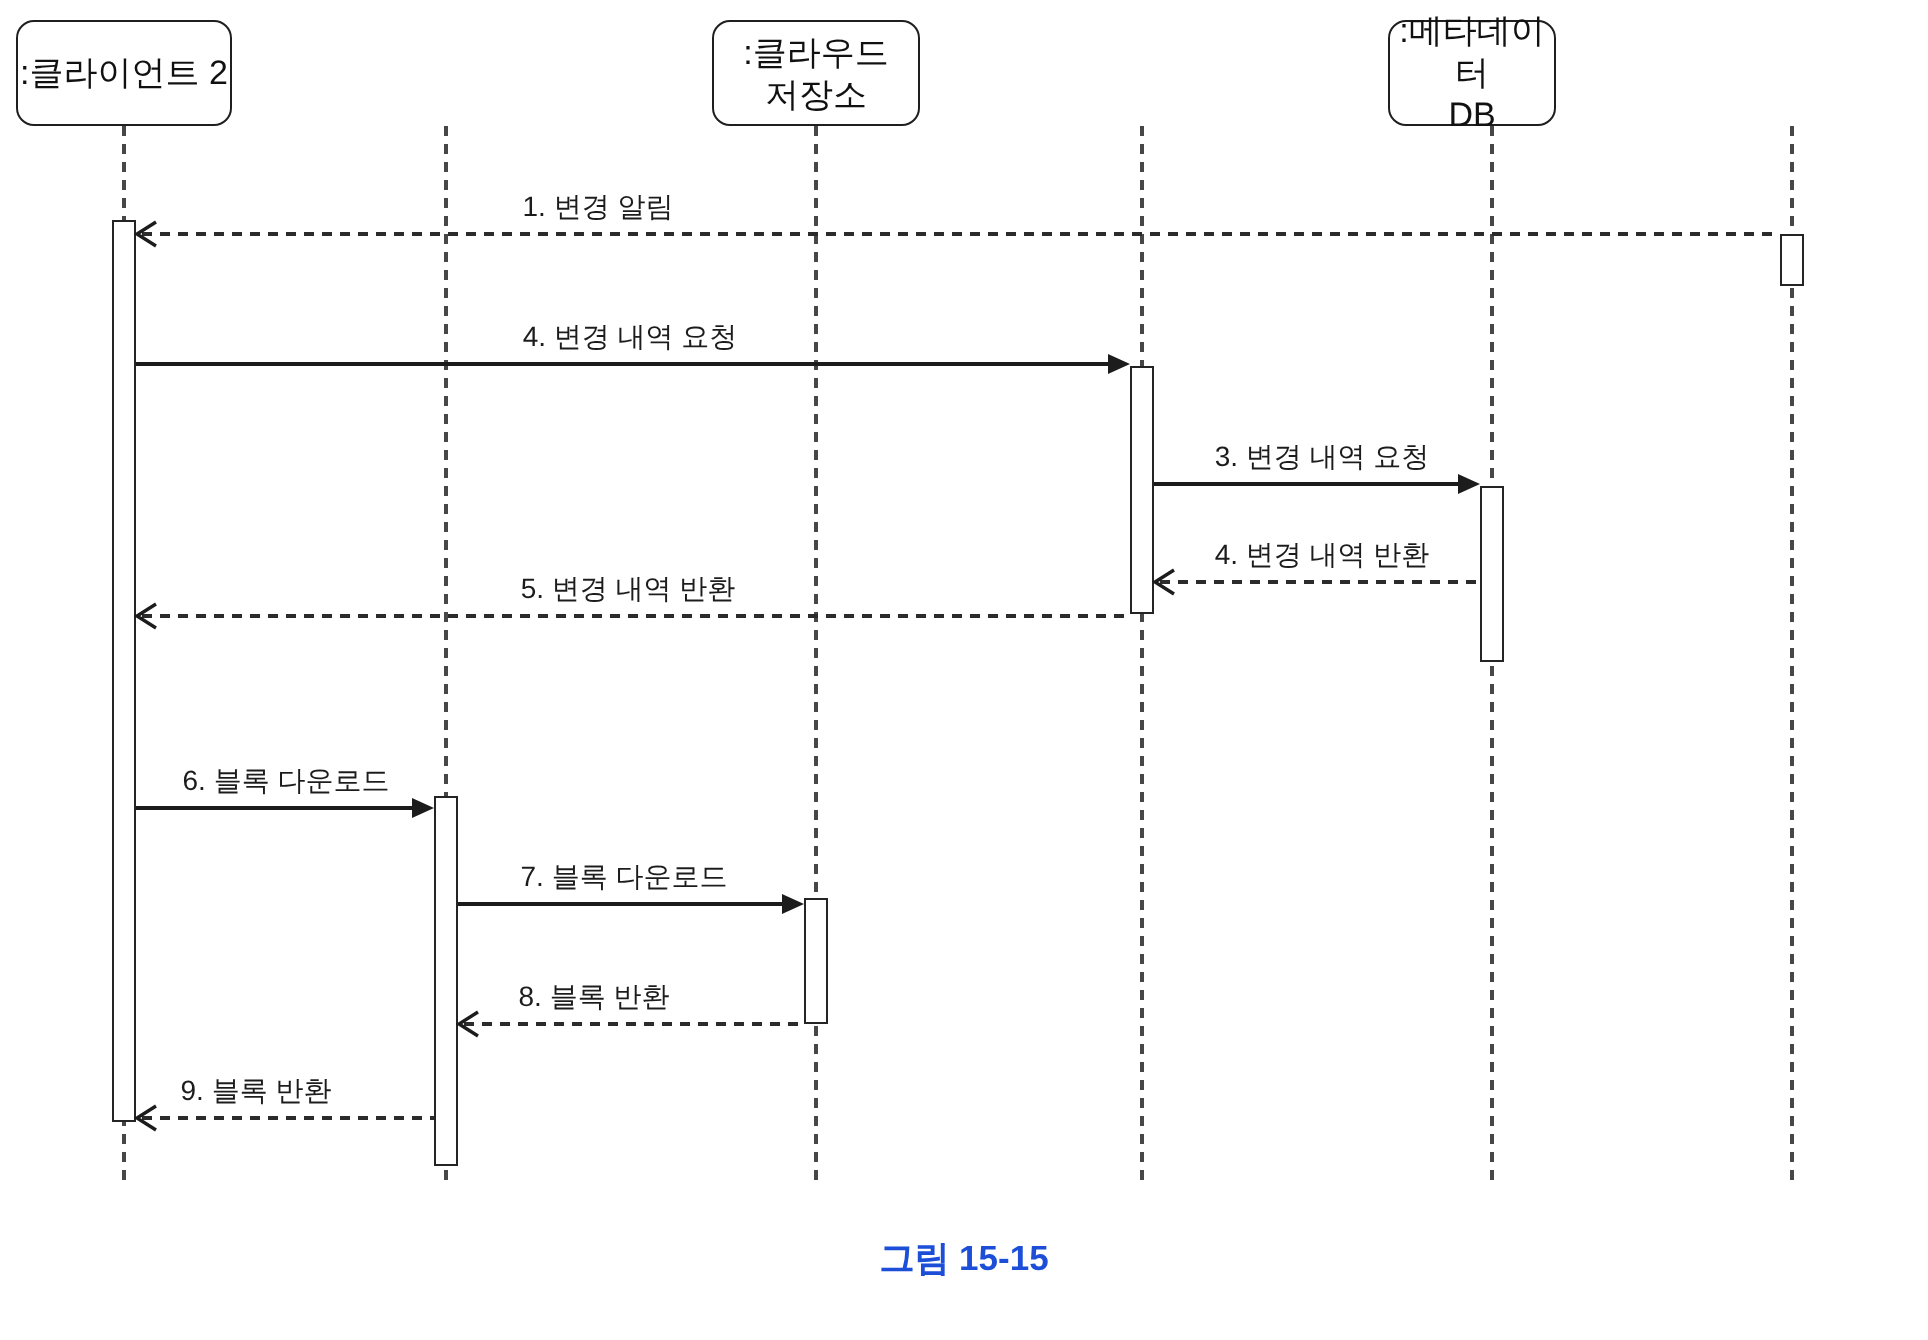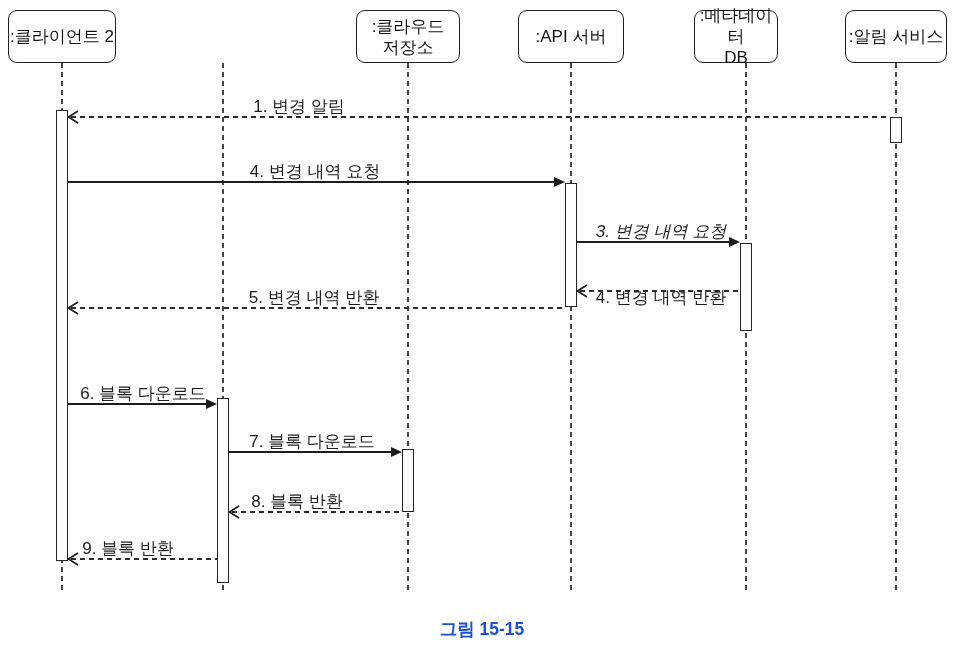--- a/index.html
+++ b/index.html
@@ -24,68 +24,66 @@
   .msg-line{position:absolute;height:1.7px;z-index:3;}
   .msg-line.solid{background:#1c1c1c;}
   .msg-line.dashed{background:repeating-linear-gradient(to right,#2b2b2b 0 5px,transparent 5px 9px);}
   .arrow-filled{
     position:absolute;width:0;height:0;z-index:4;
     border-top:5px solid transparent;border-bottom:5px solid transparent;
     border-left:11px solid #1c1c1c;
   }
   .arrow-open{position:absolute;z-index:4;line-height:0;}
   .msg-label{
-    position:absolute;transform:translateX(-50%);font-size:17px;color:#1c1c1c;
+    position:absolute;transform:translateX(-50%);font-size:14px;color:#1c1c1c;
     white-space:nowrap;z-index:5;
   }
   .caption{
     position:absolute;left:0;right:0;top:617px;text-align:center;
     font-weight:bold;font-size:17.5px;color:#1d4ed8;z-index:6;
   }
 </style>
 </head>
 <body>
 
 <div id="stage">
   <div class="caption">그림 15-15</div>
 <div class="lifeline" style="left: 61.2px; top: 63px; height: 530px;"></div>
     <div class="actor-box" style="left: 8px; width: 108px;"><span>:클라이언트 2</span></div>
     <div class="lifeline" style="left: 222.2px; top: 63px; height: 530px;"></div>
     <div class="lifeline" style="left: 407.2px; top: 63px; height: 530px;"></div>
     <div class="actor-box" style="left: 356px; width: 104px;"><span>:클라우드
 저장소</span></div>
     <div class="lifeline" style="left: 570.2px; top: 63px; height: 530px;"></div>
-    <div class="actor-box" style="left: 518px; width: 106px;"><span>:API 서버</span></div>
     <div class="lifeline" style="left: 745.2px; top: 63px; height: 530px;"></div>
     <div class="actor-box" style="left: 694px; width: 84px;"><span>:메타데이터
 DB</span></div>
     <div class="lifeline" style="left: 895.2px; top: 63px; height: 530px;"></div>
-    <div class="actor-box" style="left: 845px; width: 102px;"><span>:알림 서비스</span></div>
     <div class="activation" style="left: 56px; top: 110px; height: 451px;"></div>
     <div class="activation" style="left: 217px; top: 398px; height: 185px;"></div>
     <div class="activation" style="left: 402px; top: 449px; height: 63px;"></div>
     <div class="activation" style="left: 565px; top: 183px; height: 124px;"></div>
     <div class="activation" style="left: 740px; top: 243px; height: 88px;"></div>
     <div class="activation" style="left: 890px; top: 117px; height: 26px;"></div>
     <div class="msg-line dashed" style="top: 116.2px; left: 71px; width: 819px;"></div>
     <div class="arrow-open" style="left: 66px; top: 109px;"><svg width="14" height="16" viewBox="0 0 14 16">
         <path d="M12 2 L2.5 8 L12 14" fill="none" stroke="#1c1c1c" stroke-width="1.7"></path>
       </svg></div>
     <div class="msg-label" style="left: 299px; top: 95px;">1. 변경 알림</div>
     <div class="msg-line solid" style="top: 181.2px; left: 68px; width: 488px;"></div>
     <div class="arrow-filled" style="left: 554px; top: 177px;"></div>
     <div class="msg-label" style="left: 315px; top: 160px;">4. 변경 내역 요청</div>
     <div class="msg-line solid" style="top: 241.2px; left: 577px; width: 154px;"></div>
     <div class="arrow-filled" style="left: 729px; top: 237px;"></div>
-    <div class="msg-label" style="left: 661px; top: 220px; font-style: italic;">3. 변경 내역 요청</div>
+    <div class="msg-label" style="left: 661px; top: 220px;">3. 변경 내역 요청</div>
     <div class="msg-line dashed" style="top: 290.2px; left: 580px; width: 160px;"></div>
     <div class="arrow-open" style="left: 575px; top: 283px;"><svg width="14" height="16" viewBox="0 0 14 16">
         <path d="M12 2 L2.5 8 L12 14" fill="none" stroke="#1c1c1c" stroke-width="1.7"></path>
       </svg></div>
-    <div class="msg-label" style="left: 661px; top: 286px;">4. 변경 내역 반환</div>
+    <div class="msg-label" style="left: 661px; top: 269px;">4. 변경 내역 반환</div>
     <div class="msg-line dashed" style="top: 307.2px; left: 71px; width: 494px;"></div>
     <div class="arrow-open" style="left: 66px; top: 300px;"><svg width="14" height="16" viewBox="0 0 14 16">
         <path d="M12 2 L2.5 8 L12 14" fill="none" stroke="#1c1c1c" stroke-width="1.7"></path>
       </svg></div>
     <div class="msg-label" style="left: 314px; top: 286px;">5. 변경 내역 반환</div>
     <div class="msg-line solid" style="top: 403.2px; left: 68px; width: 140px;"></div>
     <div class="arrow-filled" style="left: 206px; top: 399px;"></div>
     <div class="msg-label" style="left: 143px; top: 382px; text-align: center;">6. 블록 다운로드</div>
     <div class="msg-line solid" style="top: 451.2px; left: 229px; width: 164px;"></div>
     <div class="arrow-filled" style="left: 391px; top: 447px;"></div>

